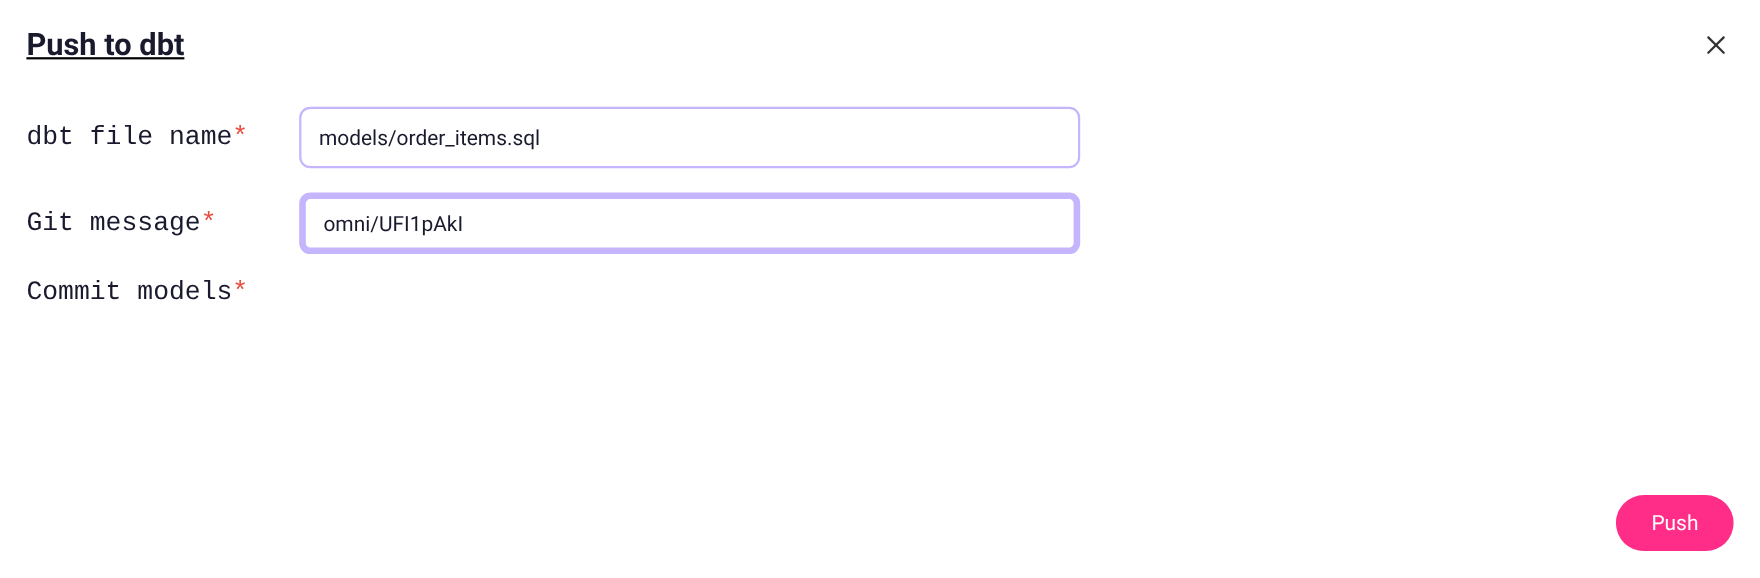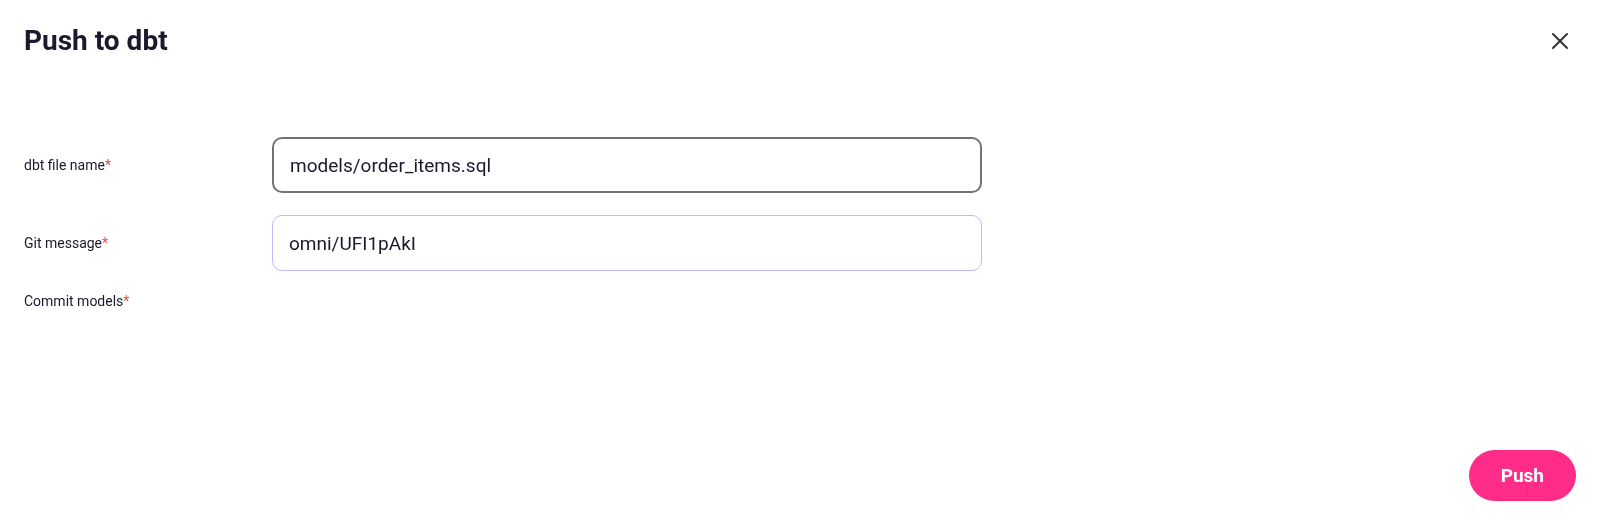--- a/index.html
+++ b/index.html
@@ -12,21 +12,22 @@
       background: #ffffff;
       width: 1600px;
       height: 525px;
       position: relative;
       padding: 24px;
     }
     .header {
       display: flex;
       justify-content: space-between;
       align-items: center;
-      margin-bottom: 80px;
+      margin-bottom: 40px;
+      text-decoration: underline;
     }
     .title {
       font-size: 28px;
       font-weight: 700;
       color: #1a1a2e;
     }
     .close-btn {
       background: none;
       border: none;
       cursor: pointer;
@@ -40,54 +41,55 @@
       width: 24px;
       height: 24px;
     }
     .form-row {
       display: flex;
       align-items: center;
       margin-bottom: 22px;
     }
     .label {
       width: 248px;
-      font-size: 14px;
+      font-size: 24px;
       color: #1a1a2e;
       flex-shrink: 0;
+      font-family: Liberation Mono, monospace;
     }
     .required {
       color: #e74c3c;
     }
     .input {
       width: 710px;
       height: 56px;
       padding: 0 16px;
       font-size: 19px;
       color: #1a1a2e;
-      border: 1px solid #c4b5fd;
+      border: 6px solid #c4b5fd;
       border-radius: 10px;
       outline: none;
       font-family: inherit;
     }
     .input.focused {
-      border: 2px solid #737373;
+      border: 2px solid #c4b5fd;
     }
     .footer {
       position: absolute;
       bottom: 24px;
       right: 24px;
     }
     .push-btn {
       background: #ff2d87;
       color: #ffffff;
       border: none;
       border-radius: 28px;
       padding: 14px 32px;
       font-size: 19px;
-      font-weight: 700;
+      font-weight: 400;
       cursor: pointer;
       font-family: inherit;
     }
   </style>
 </head>
 <body>
 
 <div class="header">
   <h1 class="title">Push to dbt</h1>
   <button class="close-btn">

